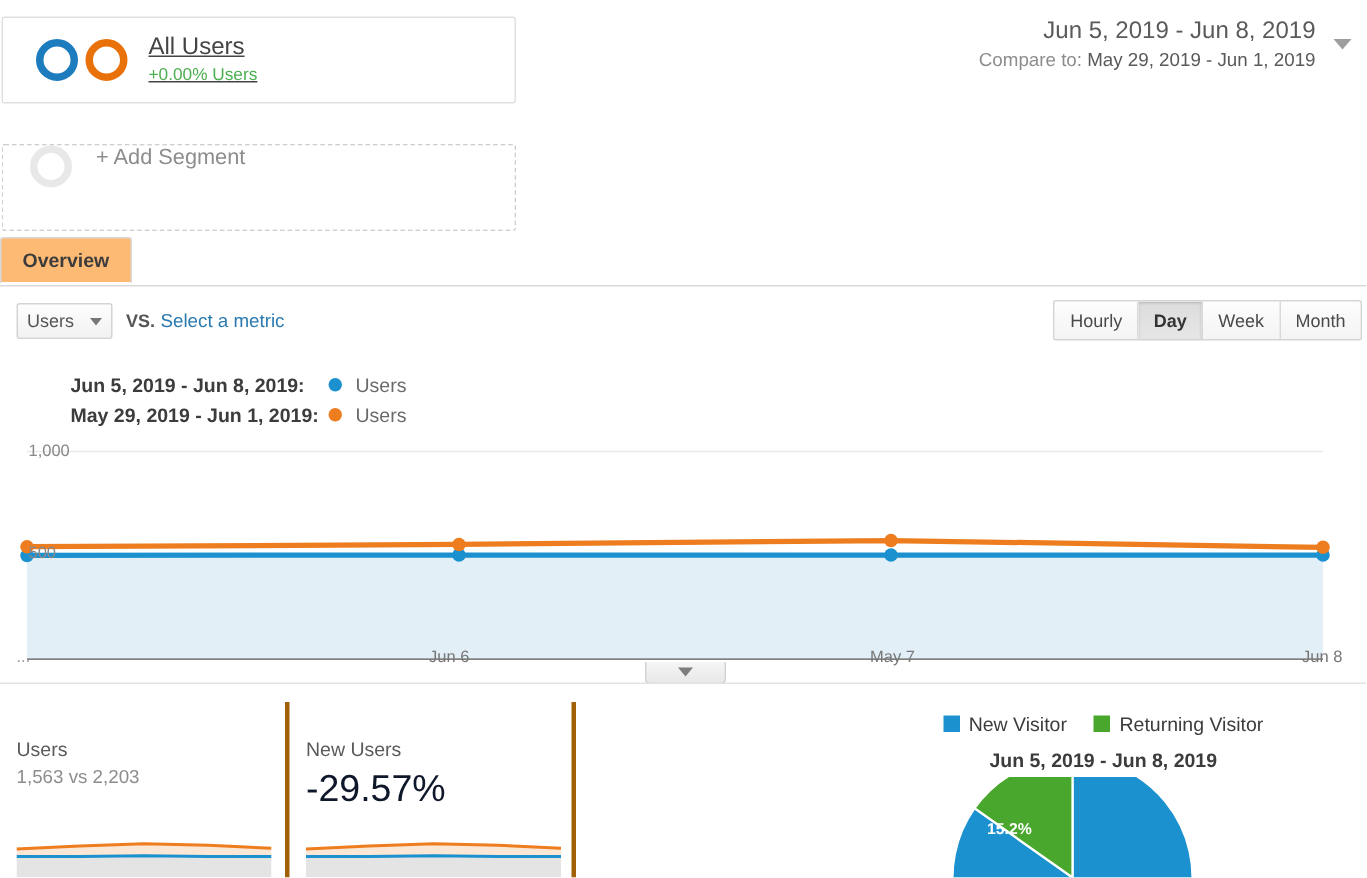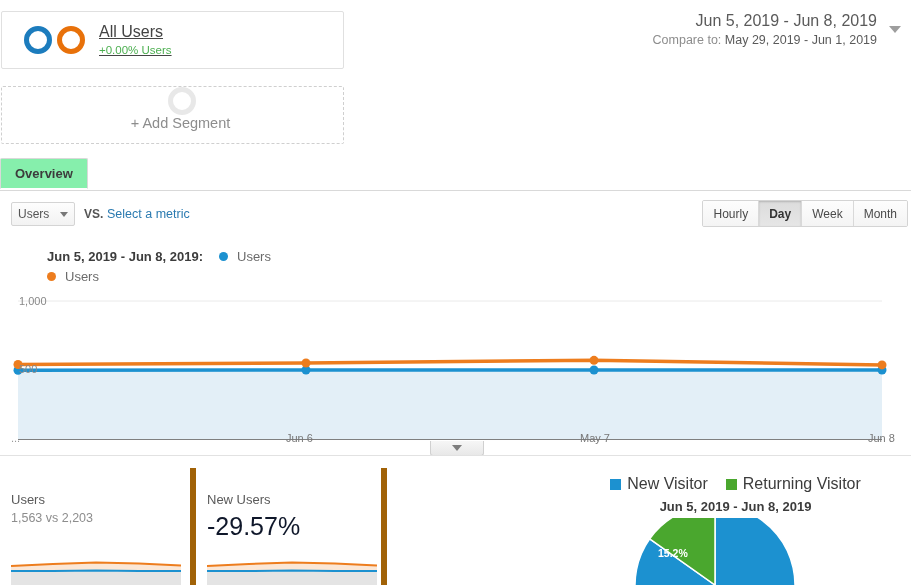--- a/index.html
+++ b/index.html
@@ -54,26 +54,26 @@
   #daterange-caret {
     position: absolute; right: 4px; top: 16px;
     width: 0; height: 0;
     border-left: 6px solid transparent;
     border-right: 6px solid transparent;
     border-top: 7px solid #9e9e9e;
   }
 
   
   #add-segment {
-    position: absolute; left: 1px; top: 86px;
+    position: absolute; left: 1px; top: 96px;
     width: 343px; height: 58px;
     border: 1px dashed #cfcfcf;
     border-radius: 2px;
     box-sizing: border-box;
-    display: flex; align-items: center; flex-direction: column;
+    display: flex; 
   }
   #add-seg-ring {
     width: 28px; height: 28px; border-radius: 50%;
     border: 5px solid #e8e8e8;
     box-sizing: border-box;
     margin-left: 18px;
   }
   #add-seg-label {
     margin-left: 16px; font-size: 14.5px; color: #8d8d8d;
   }
@@ -81,21 +81,21 @@
   
   #tabstrip {
     position: absolute; left: 0; top: 158px; width: 911px; height: 32px;
     border-bottom: 1px solid #d9d9d9;
   }
   #tab-overview {
     position: absolute; left: 0; top: 0;
     height: 31px; padding: 0 14px;
     display: flex; align-items: center;
     font-size: 13px; font-weight: bold; color: #3c3c3c;
-    background: #86efac;
+    background: #fdba74;
     border: 1px solid #d9d9d9;
     border-bottom: 1px solid #fff;
     box-sizing: border-box;
     border-radius: 2px 2px 0 0;
   }
 
   
   #metric-select {
     position: absolute; left: 11px; top: 202px;
     width: 64px; height: 24px;
@@ -202,32 +202,32 @@
     position: absolute; left: 0; top: 455px; width: 911px;
     border-top: 1px solid #e2e2e2;
   }
 
   
   #cards { position: absolute; left: 0; top: 468px; width: 911px; height: 117px; }
   .card {
     position: absolute; top: 0; height: 117px;
     box-sizing: border-box;
   }
-  .card + .card { border-left: 6px solid #a16207; }
+  .card + .card { border-left: 3px solid #a16207; }
   .card-title { font-size: 13px; color: #5a5a5a; margin: 24px 0 0 11px; }
   .card-pct   { font-size: 25px; color: #dd4b39; margin: 5px 0 0 11px; }
   .card-sub   { font-size: 12.5px; color: #8d8d8d; margin: 4px 0 0 11px; }
   .spark { position: absolute; left: 11px; bottom: 0; }
 
   
   #pie-block { position: absolute; left: 560px; top: 468px; width: 351px; height: 117px; }
   #pie-legend {
     position: absolute; left: 0; top: 7px; width: 351px;
     display: flex; justify-content: center; gap: 18px;
-    font-size: 16px; color: #3c3c3c;
+    font-size: 13px; color: #3c3c3c;
   }
   .pie-leg-item { display: flex; align-items: center; }
   .pie-swatch { width: 11px; height: 11px; margin-right: 6px; }
   #pie-title {
     position: absolute; left: 0; top: 31px; width: 351px;
     text-align: center;
     font-size: 13px; font-weight: bold; color: #3c3c3c;
   }
   #pie-svg { position: absolute; left: 0; top: 50px; }
   #pie-slice-label {
@@ -281,20 +281,21 @@
   <div class="gran-btn">Month</div>
 </div>
 
 <div id="chart-legend">
   <div class="legend-row">
     <span class="legend-range">Jun 5, 2019 - Jun 8, 2019:</span>
     <span class="legend-dot" id="legdot0" style="background: rgb(28, 145, 208);"></span>
     <span class="legend-name">Users</span>
   </div>
   <div class="legend-row">
+    <span class="legend-range">May 29, 2019 - Jun 1, 2019:</span>
     <span class="legend-dot" id="legdot1" style="background: rgb(237, 125, 30);"></span>
     <span class="legend-name">Users</span>
   </div>
 </div>
 
 <div id="chart">
   <svg id="chart-svg" width="911" height="148">
       <line x1="18" y1="9" x2="882" y2="9" stroke="#eaeaea" stroke-width="1"></line>
       <line x1="18" y1="78" x2="882" y2="78" stroke="#eaeaea" stroke-width="1"></line>
       <line x1="18" y1="147" x2="882" y2="147" stroke="#555" stroke-width="1.5"></line>

